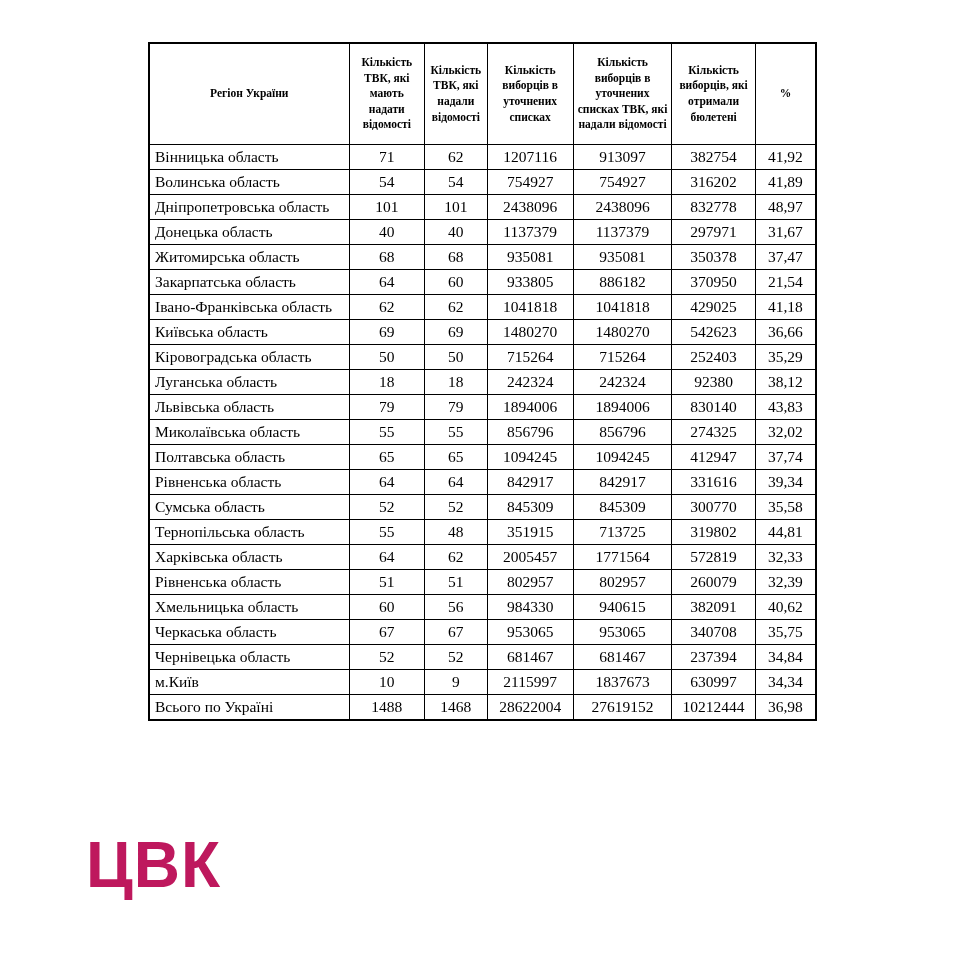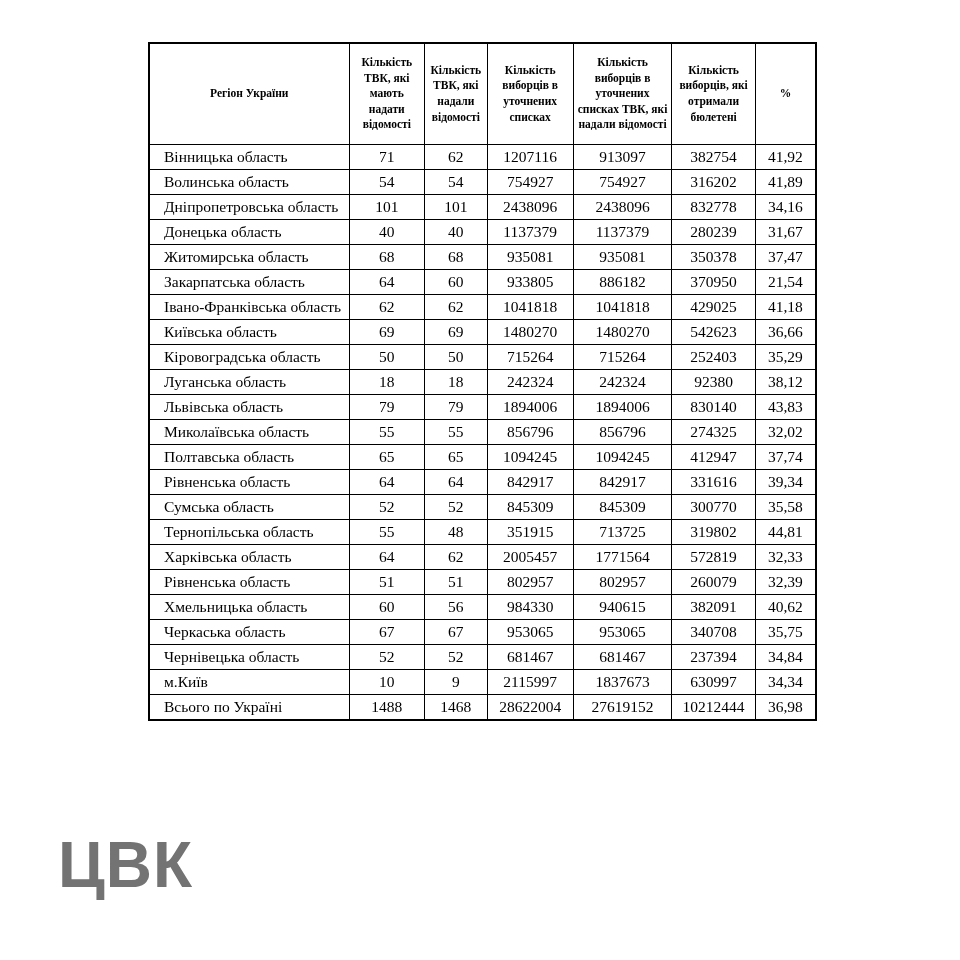--- a/index.html
+++ b/index.html
@@ -41,21 +41,21 @@
     height: 92px;
   }
   .data-table td {
     font-size: 15.5px;
     padding: 1px 3px;
     height: 22px;
     vertical-align: middle;
   }
   .data-table td.region {
     text-align: left;
-    padding-left: 14px;
+    padding-left: 5px;
   }
   .data-table td.num {
     text-align: center;
   }
   .data-table tr.total-row td {
     font-weight: normal;
   }
   .logo {
     position: absolute;
     left: 58px;
@@ -113,29 +113,29 @@
           <td class="num">316202</td>
           <td class="num">41,89</td>
         </tr>
         <tr>
           <td class="region">Дніпропетровська область</td>
           <td class="num">101</td>
           <td class="num">101</td>
           <td class="num">2438096</td>
           <td class="num">2438096</td>
           <td class="num">832778</td>
-          <td class="num">34,16</td>
+          <td class="num">48,97</td>
         </tr>
         <tr>
           <td class="region">Донецька область</td>
           <td class="num">40</td>
           <td class="num">40</td>
           <td class="num">1137379</td>
           <td class="num">1137379</td>
-          <td class="num">280239</td>
+          <td class="num">297971</td>
           <td class="num">31,67</td>
         </tr>
         <tr>
           <td class="region">Житомирська область</td>
           <td class="num">68</td>
           <td class="num">68</td>
           <td class="num">935081</td>
           <td class="num">935081</td>
           <td class="num">350378</td>
           <td class="num">37,47</td>
@@ -300,15 +300,15 @@
         <td class="num">1488</td>
         <td class="num">1468</td>
         <td class="num">28622004</td>
         <td class="num">27619152</td>
         <td class="num">10212444</td>
         <td class="num">36,98</td>
       </tr>
     </tbody>
   </table>
 
-  <div class="logo" style="color: #737373;">ЦВК</div>
+  <div class="logo" style="color: #be185d; margin-left: 28px;">ЦВК</div>
 
 </div>
 
 </body></html>

